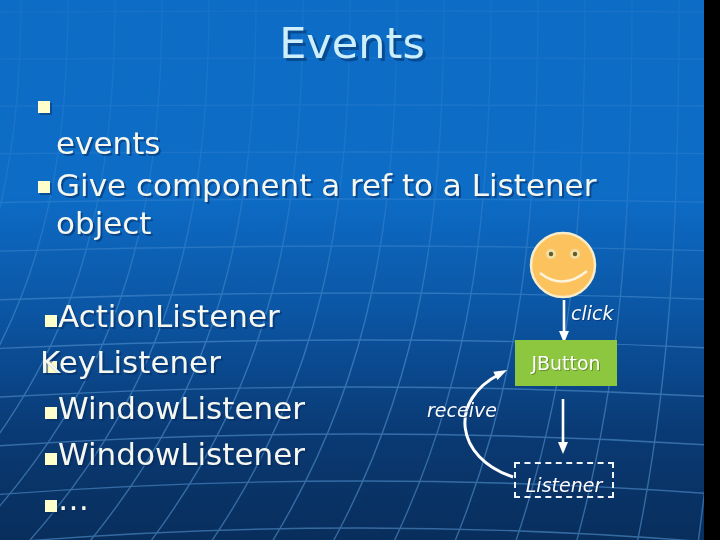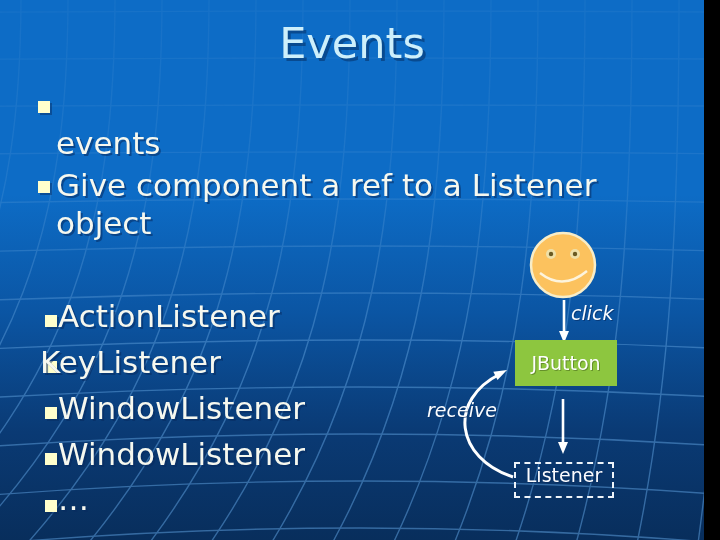--- a/index.html
+++ b/index.html
@@ -33,22 +33,22 @@
     color:#fbfdff;text-shadow:1px 1px 0 rgba(7,42,94,.6);font-style:italic;
   }
   .jbutton{
     position:absolute;z-index:2;left:515px;top:340px;width:102px;height:46px;
     background:#8dc63f;display:flex;align-items:center;justify-content:center;
     font-size:19px;color:#fff;text-shadow:1px 1px 0 rgba(70,100,25,.55);
   }
   .listener{
     position:absolute;z-index:2;left:514px;top:462px;width:100px;height:36px;
     border:2px dashed #eef4fa;box-sizing:border-box;
-    display:flex;align-items:flex-start;justify-content:center;
-    font-size:19px;color:#fdfdff;text-shadow:1px 1px 0 rgba(7,42,94,.6);
+    display:flex;align-items:flex-end;justify-content:center;
+    font-size:19px;color:#fdfdff;text-shadow:1px 1px 0 rgba(7,42,94,.6);font-style:italic;
   }
 </style>
 </head>
 <body>
 
 <div class="slide">
 
   <svg class="layer grid-layer">
     <g id="gridpaths" stroke="#5b9bd8" stroke-width="1.4" fill="none" opacity="0.55">
         <path d="M 21 -5 C 21 220, -26.939999999999998 380, -218.7 545"></path>

